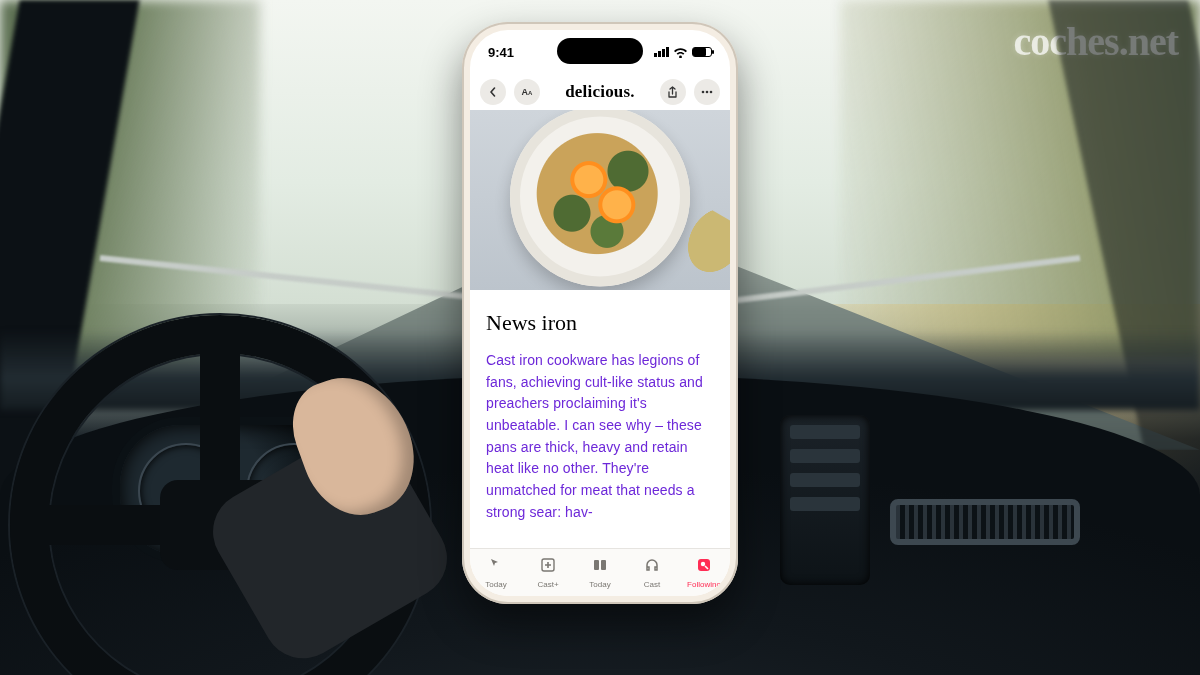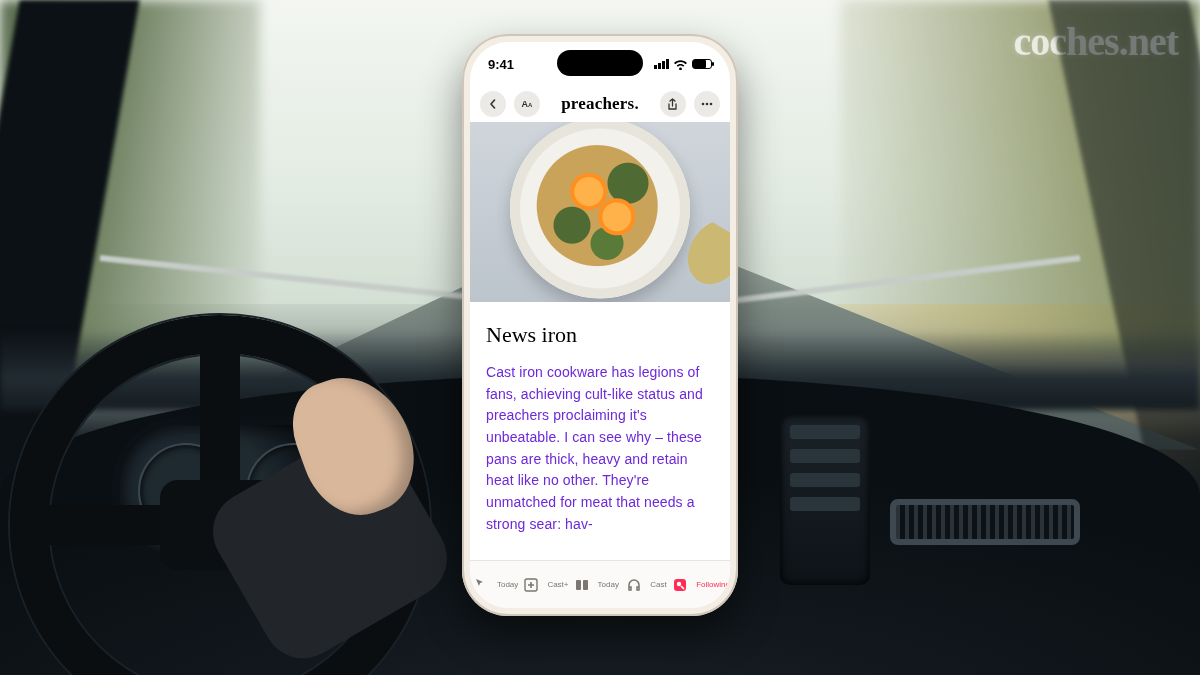--- a/index.html
+++ b/index.html
@@ -104,21 +104,21 @@
   }
   .center-stack {
     position:absolute; right:330px; bottom:90px; width:90px; height:170px;
     background: linear-gradient(#1b2228, #0d1317); border-radius:10px;
     box-shadow: inset 0 0 10px #000;
   }
   .center-stack div { height:14px; margin:10px 10px 0; background:#2a343b; border-radius:3px; }
 
   
   .phone {
-    position:absolute; left:462px; top:34px; width:276px; height:582px;
+    position:absolute; left:462px; top:22px; width:276px; height:582px;
     background:#f4ede3; border-radius:46px; padding:8px;
     box-shadow: 0 20px 40px rgba(0,0,0,.45), inset 0 0 0 2px #cfc6b9;
   }
   .screen {
     position:relative; width:100%; height:100%; background:#ffffff;
     border-radius:38px; overflow:hidden;
   }
   .di { position:absolute; left:50%; top:8px; transform:translateX(-50%);
     width:86px; height:26px; background:#000; border-radius:14px; z-index:5;}
   .status { position:absolute; top:0; left:0; right:0; height:44px; display:flex; justify-content:space-between; align-items:center; padding:0 18px; font-size:13px; font-weight:600; z-index:4;}
@@ -160,21 +160,21 @@
   .spoon { position:absolute; right:-8px; bottom:-4px; width:60px; height:80px;
     background: radial-gradient(ellipse 26px 34px at 50% 30%, #cbb873 0 98%, transparent 100%);
     transform: rotate(30deg);
   }
 
   .article { position:absolute; top:266px; left:0; right:0; bottom:44px; padding:14px 16px 0; overflow:hidden;}
   .article h2 { font-family: Georgia, 'Times New Roman', serif; font-weight:400; font-size:22px; margin-bottom:14px; }
   .article p { font-size:14px; line-height:1.55; color:#6d28d9; letter-spacing:.1px; font-family: Helvetica, Arial, sans-serif;}
 
   .tabbar { position:absolute; left:0; right:0; bottom:0; height:48px; border-top:1px solid #e6e4e0; display:flex; background:#fbfaf8;}
-  .tab { flex:1; display:flex; flex-direction:row; align-items:center; justify-content:center; gap:7px; font-size:8px; color:#7a7772;}
+  .tab { flex:1; display:flex; flex-direction:column; align-items:center; justify-content:center; gap:7px; font-size:8px; color:#7a7772;}
   .tab.active { color:#ff2d55; }
   .tab .ic { width:18px; height:16px; display:flex; align-items:center; justify-content:center; font-size:13px;}
   .tab .ic svg { width:16px; height:16px; }
 </style>
 </head>
 <body>
 
 <div class="scene">
   <div class="sky"></div>
   <div class="trees-left"></div>
@@ -233,21 +233,21 @@
         <div class="left">
           <div class="iconbtn">
             <svg width="10" height="10" viewBox="0 0 10 10">
                 <path d="M6.5 1L3 5l3.5 4" stroke="#333" stroke-width="1.6" fill="none" stroke-linecap="round" stroke-linejoin="round"></path>
               </svg>
           </div>
           <div class="iconbtn">
             <span style="font-size:9px;font-weight:700;">A<span style="font-size:6px">A</span></span>
           </div>
         </div>
-        <div class="brand">preachers</div>
+        <div class="brand">delicious</div>
         <div class="right">
           <div class="iconbtn">
             <svg width="11" height="13" viewBox="0 0 11 13">
                 <path d="M5.5 1v7M3 3l2.5-2L8 3M2 6v5h7V6" stroke="#333" stroke-width="1.3" fill="none" stroke-linecap="round" stroke-linejoin="round"></path>
               </svg>
           </div>
           <div class="iconbtn">
             <svg width="12" height="4" viewBox="0 0 12 4">
                 <circle cx="2" cy="2" r="1.3" fill="#333"></circle>
                 <circle cx="6" cy="2" r="1.3" fill="#333"></circle>

